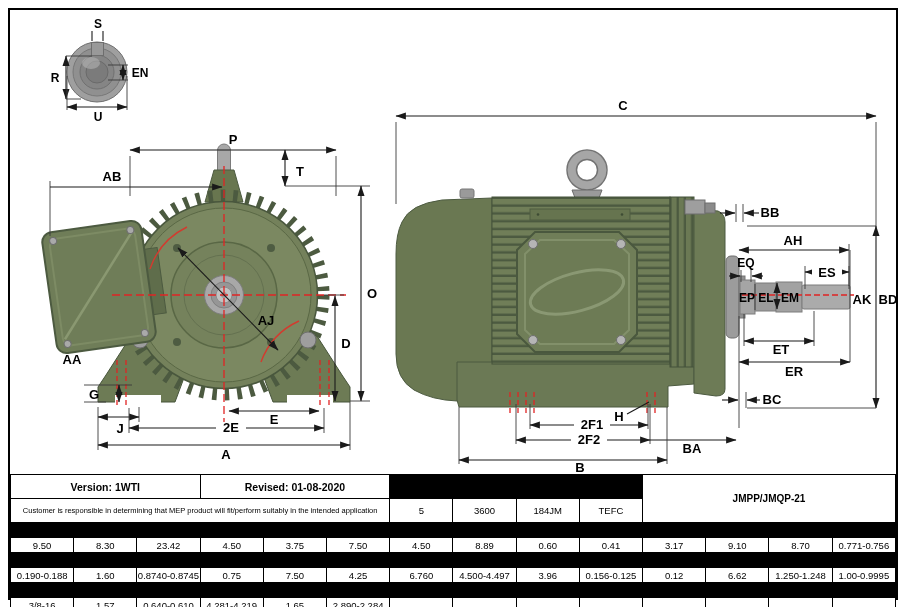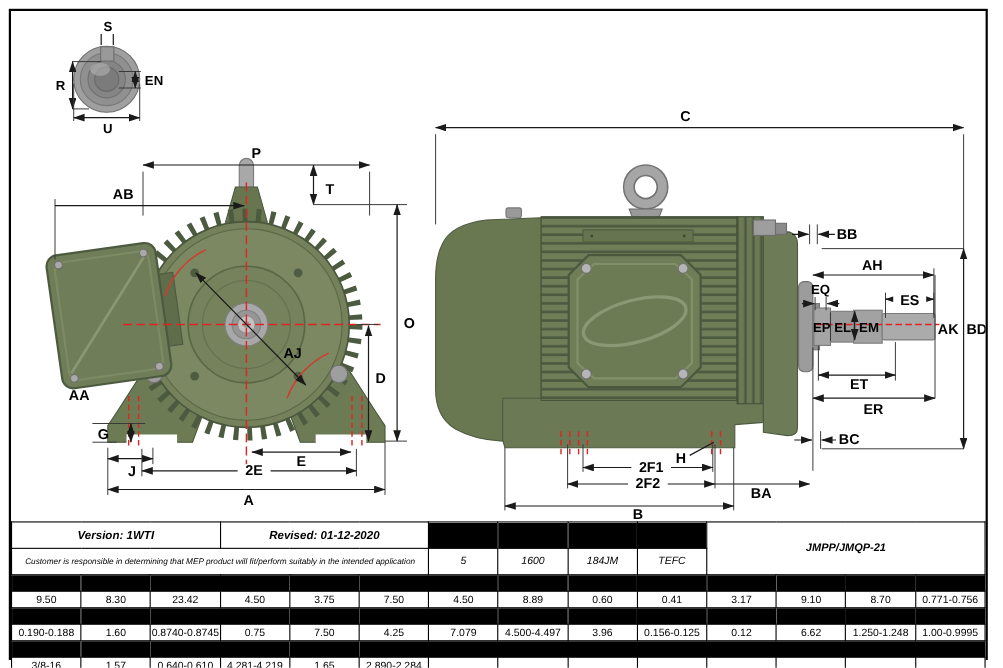--- a/index.html
+++ b/index.html
@@ -19,21 +19,21 @@
   svg .red{stroke:#e02424;stroke-width:1.3;fill:none;}
   svg .redc{stroke:#d23b2f;stroke-width:1.4;fill:none;}
   table.spec{
     position:absolute;left:0;top:464px;width:886px;height:124px;
     border-collapse:collapse;table-layout:fixed;background:#fff;
   }
   table.spec td{
     border:1px solid #000;text-align:center;vertical-align:middle;
     padding:0;overflow:hidden;white-space:nowrap;color:#000;
   }
-  tr.r16{height:24px;font-style:italic;} tr.r15{height:15px;}
+  tr.r16{height:24px;} tr.r15{height:15px;}
   td.h{background:#000;color:#fff;font-weight:bold;font-size:10px;}
   td.v{font-size:9.5px;}
   td.meta{font-size:10.5px;font-weight:bold;}
   td.note{font-size:7.5px;}
   td.model{font-size:10px;font-weight:bold;}
 </style>
 </head>
 <body>
 
 <div class="frame">
@@ -293,31 +293,31 @@
       <text class="lbl" x="587" y="440">2F2</text>
       <text class="lbl" x="690" y="449">BA</text>
       <text class="lbl" x="578" y="468">B</text>
     </g>
   </svg>
 
   <table class="spec">
     <tbody>
         <tr class="r16">
       <td class="meta" colspan="3">Version: 1WTI</td>
-      <td class="meta" colspan="3">Revised: 01-12-2020</td>
+      <td class="meta" colspan="3">Revised: 01-08-2020</td>
       <td class="h">HP</td>
       <td class="h">RPM</td>
       <td class="h">FRAME</td>
       <td class="h" style="font-size:9px;">ENCLOSURE</td>
       <td class="model" colspan="4" rowspan="2">JMPP/JMQP-21</td>
     </tr>
     <tr class="r16">
       <td class="note" colspan="6">Customer is responsible in determining that MEP product will fit/perform suitably in the intended application</td>
       <td class="v">5</td>
-      <td class="v">1600</td>
+      <td class="v">3600</td>
       <td class="v">184JM</td>
       <td class="v">TEFC</td>
     </tr>
     <tr class="r15">
       <td class="h">A</td>
       <td class="h">B</td>
       <td class="h">C</td>
       <td class="h">D</td>
       <td class="h">E</td>
       <td class="h">2E</td>
@@ -362,21 +362,21 @@
       <td class="h">EL</td>
       <td class="h">EM</td>
     </tr>
     <tr class="r15">
       <td class="v">0.190-0.188</td>
       <td class="v">1.60</td>
       <td class="v">0.8740-0.8745</td>
       <td class="v">0.75</td>
       <td class="v">7.50</td>
       <td class="v">4.25</td>
-      <td class="v">7.079</td>
+      <td class="v">6.760</td>
       <td class="v">4.500-4.497</td>
       <td class="v">3.96</td>
       <td class="v">0.156-0.125</td>
       <td class="v">0.12</td>
       <td class="v">6.62</td>
       <td class="v">1.250-1.248</td>
       <td class="v">1.00-0.9995</td>
     </tr>
     <tr class="r15">
       <td class="h">EN</td>

